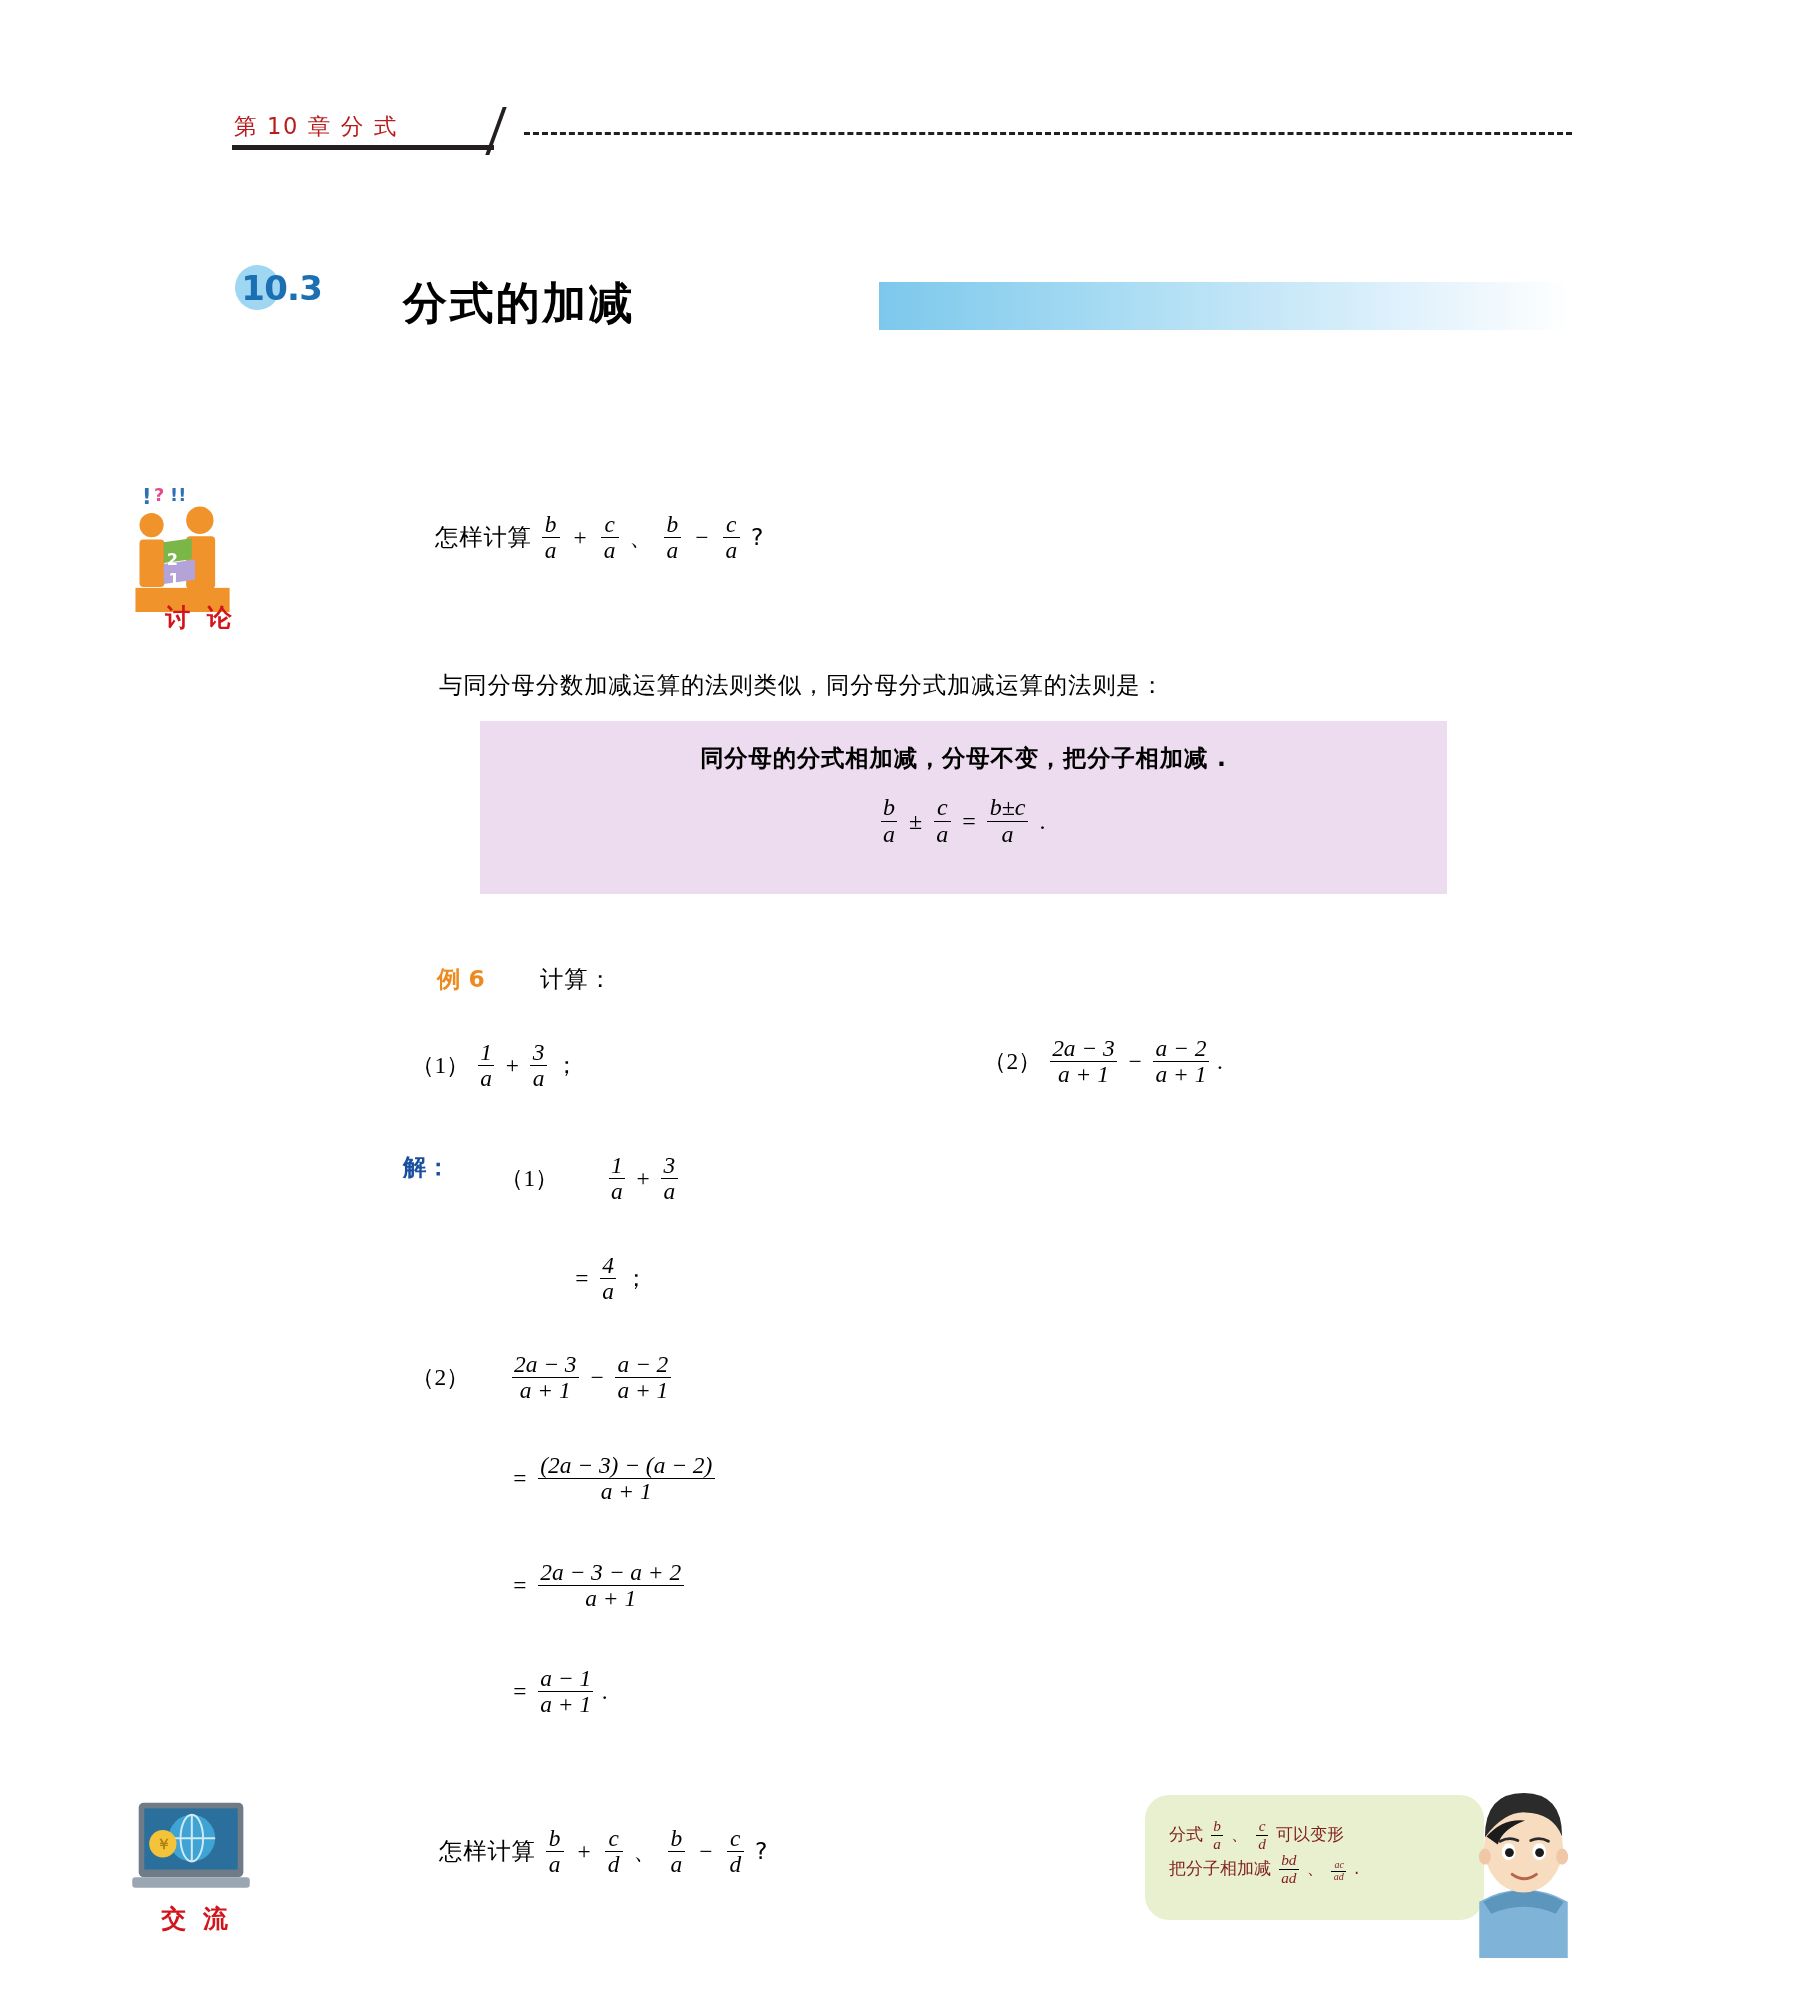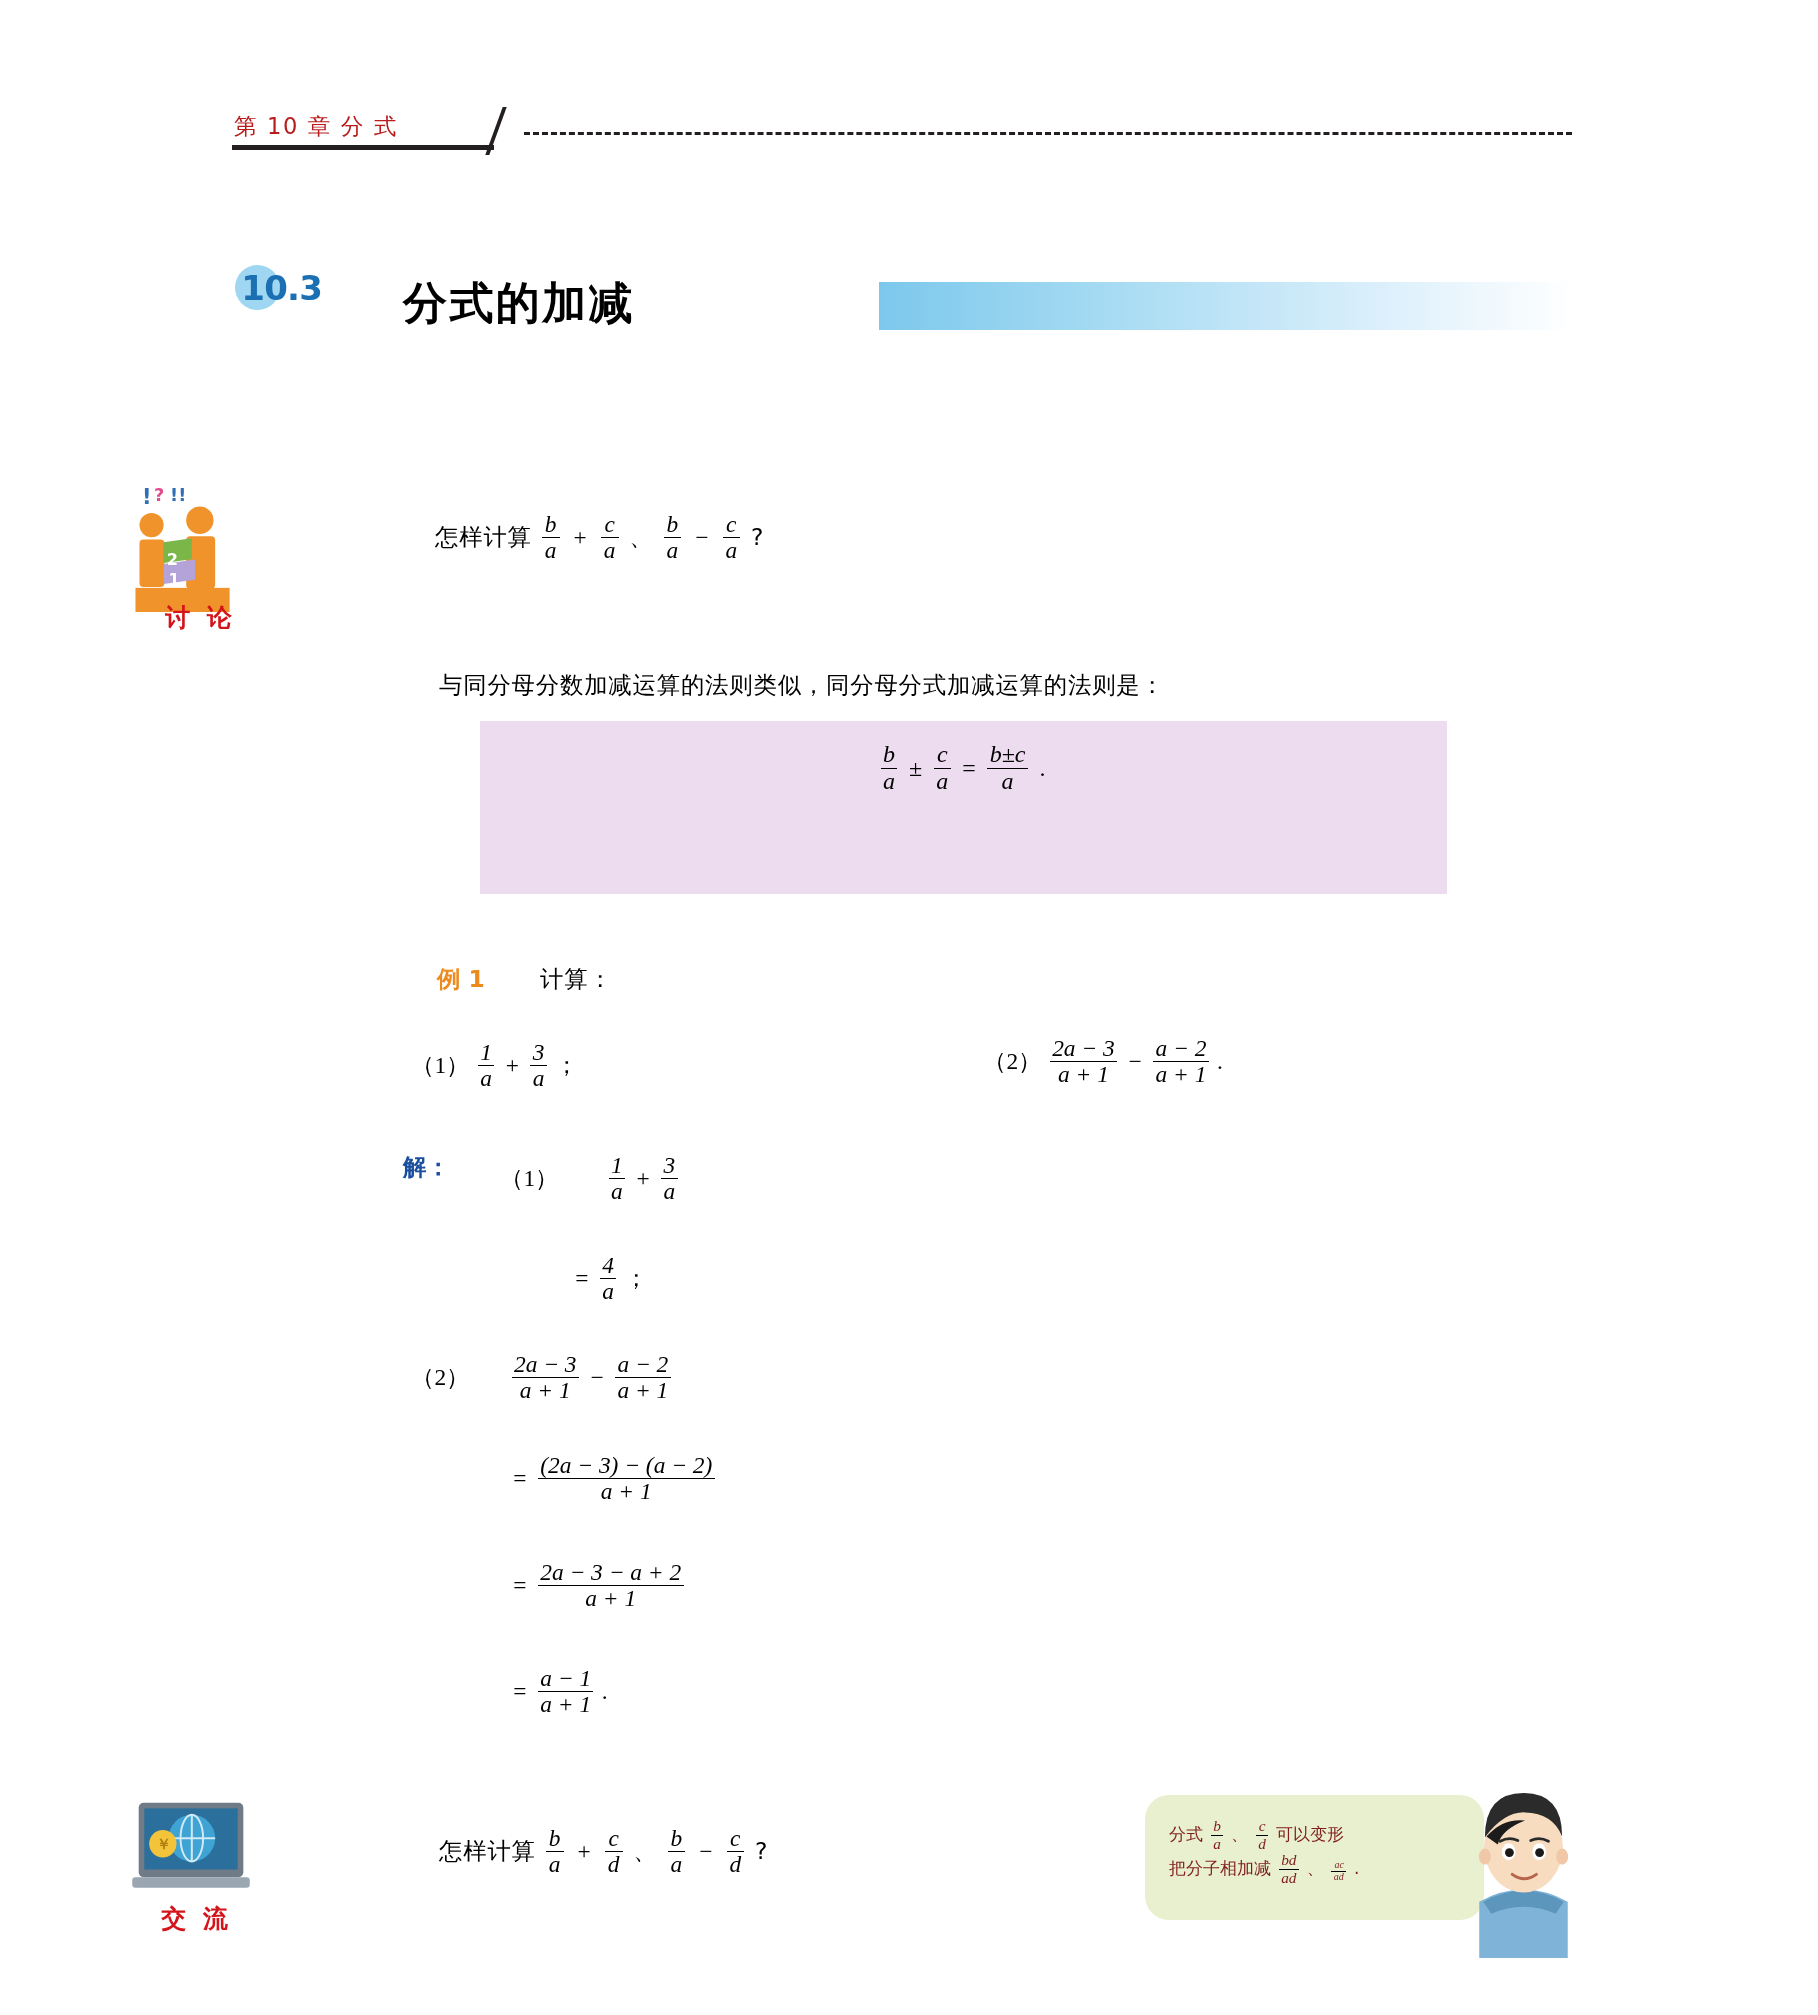--- a/index.html
+++ b/index.html
@@ -372,40 +372,41 @@
   <span class="frac">
     <span class="num">c</span>
     <span class="den">a</span>
   </span>
   <span>?</span>
 </div>
 
 <div class="para-rule1 body-text">与同分母分数加减运算的法则类似，同分母分式加减运算的法则是：</div>
 
 <div class="rulebox rulebox1">
+  <div class="rule-head">同分母的分式相加减，分母不变，把分子相加减 .</div>
   <div class="rule-formula">
     <span class="frac">
       <span class="num">b</span>
       <span class="den">a</span>
     </span>
     <span class="op">±</span>
     <span class="frac">
       <span class="num">c</span>
       <span class="den">a</span>
     </span>
     <span class="op">=</span>
     <span class="frac">
       <span class="num">b±c</span>
       <span class="den">a</span>
     </span>
     <span class="op">.</span>
   </div>
 </div>
 
-<div class="ex-label">例 1</div>
+<div class="ex-label">例 6</div>
 <div class="ex-word">计算：</div>
 
 <div class="ex-item1">
   <span>（1）</span>
   <span class="frac">
     <span class="num">1</span>
     <span class="den">a</span>
   </span>
   <span class="op">+</span>
   <span class="frac">

